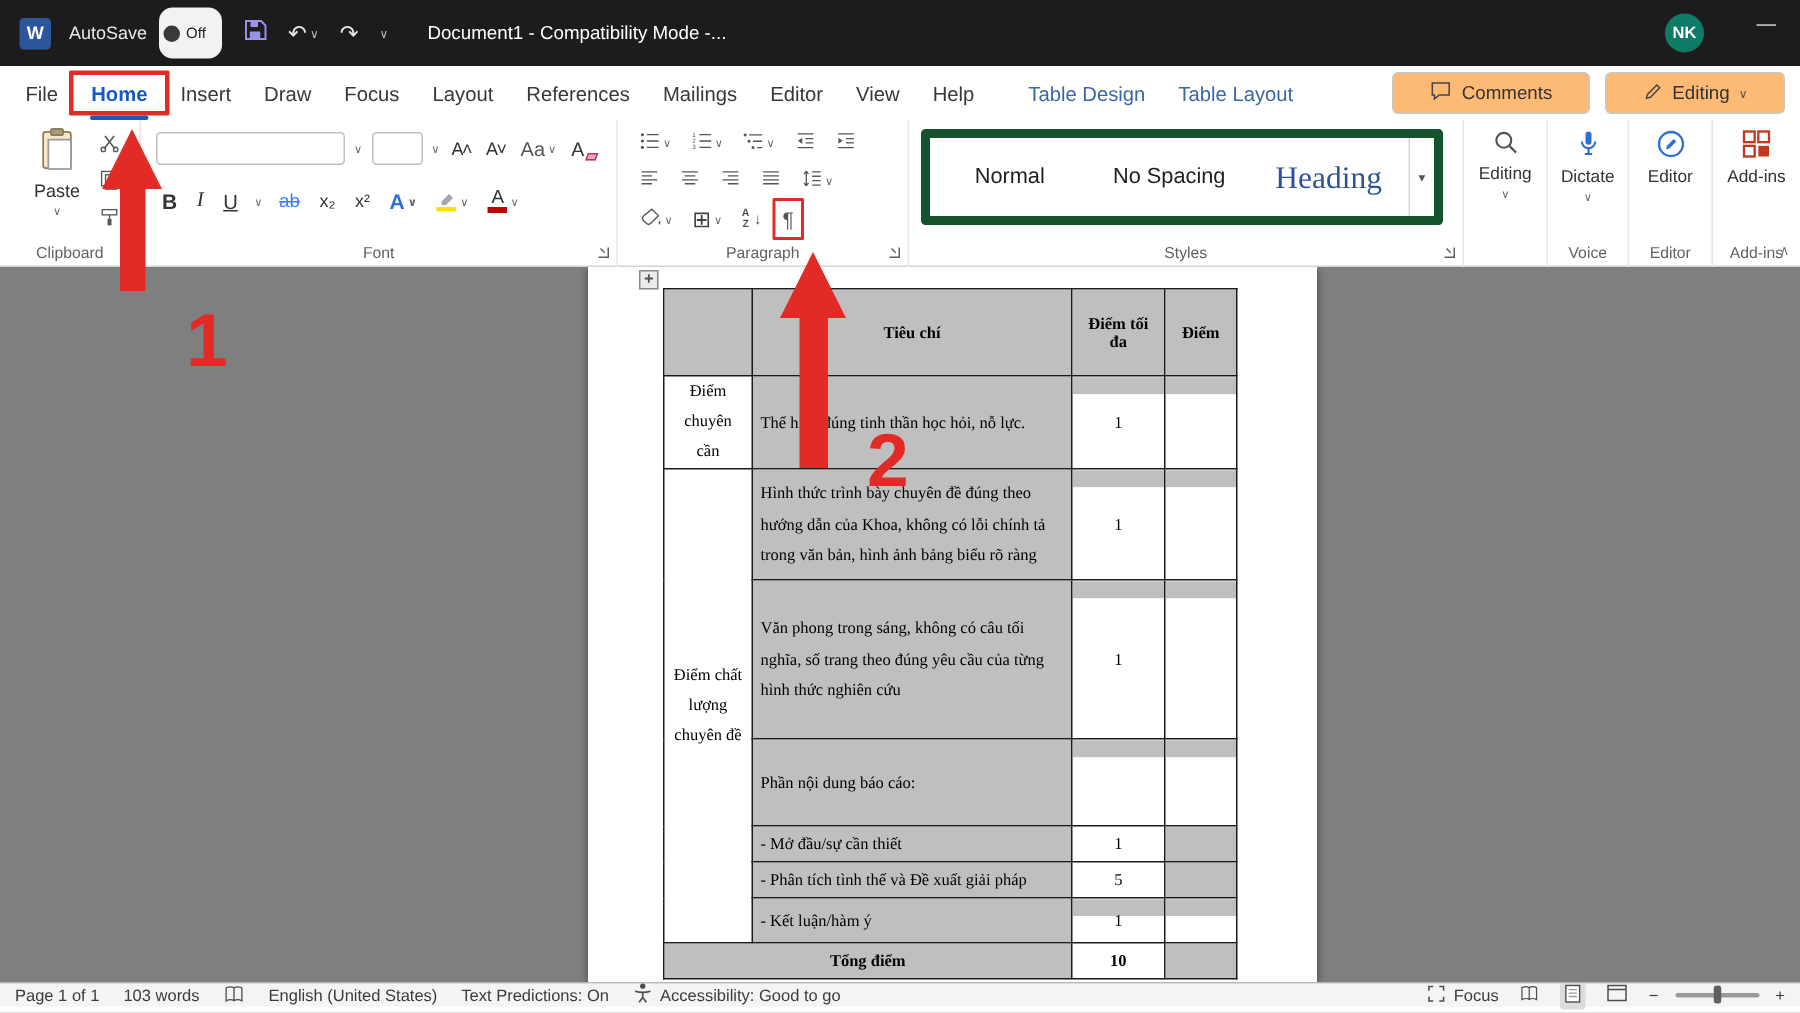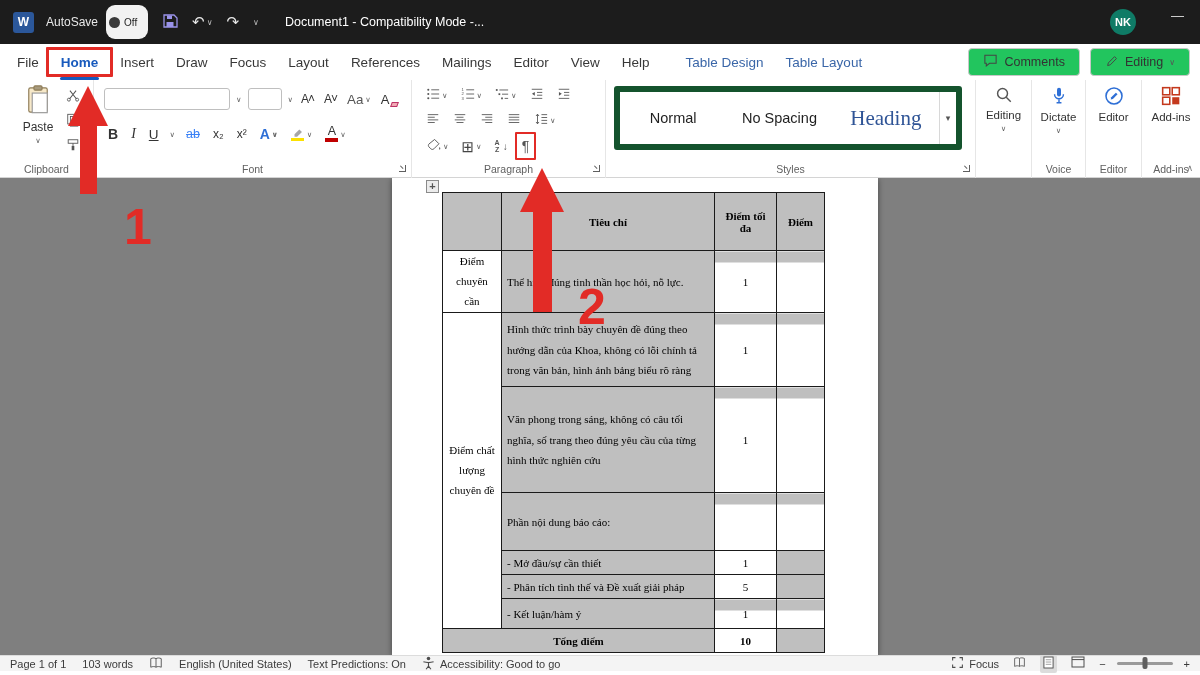--- a/index.html
+++ b/index.html
@@ -25,21 +25,21 @@
   .minbtn { position:absolute; right:16px; top:8px; color:#e0e0e0; font-size:13px; }
 
   
   .tabrow { height:36px; background:#fff; display:flex; align-items:stretch; padding-left:6px; position:relative; }
   .tab { position:relative; padding:0 11px; font-size:13.5px; color:#383838; display:flex; align-items:center; }
   .tab.active { color:#185abd; font-weight:600; }
   .tab.active::after { content:""; position:absolute; left:10px; right:10px; bottom:0; height:3px; background:#185abd; border-radius:2px; }
   .tab.ctx { color:#3a66a8; }
   .tab.gapL { margin-left:14px; }
   .tr-right { position:absolute; right:10px; top:4px; display:flex; gap:10px; }
-  .pill { border:1px solid #c8c8c8; border-radius:4px; padding:4px 14px; font-size:12.5px; color:#333; display:inline-flex; align-items:center; gap:6px; background:#22c55e; }
+  .pill { border:1px solid #c8c8c8; border-radius:4px; padding:4px 24px; font-size:12.5px; color:#333; display:inline-flex; align-items:center; gap:6px; background:#fdba74; }
   .pill .mini { font-size:8px; color:#555; }
 
   
   .ribbon { position:relative; height:98px; background:#fff; border-bottom:1px solid #d4d4d4; font-size:12px; color:#444; }
   .group { position:absolute; top:0; height:98px; border-right:1px solid #e6e6e6; }
   .grouplabel { position:absolute; bottom:3px; left:0; right:0; text-align:center; font-size:10.5px; color:#616161; }
   .launcher { position:absolute; right:5px; bottom:6px; width:7px; height:7px; border-right:1.4px solid #5f5f5f; border-bottom:1.4px solid #5f5f5f; }
   .launcher::after { content:""; position:absolute; right:2px; bottom:2px; width:4px; height:1.4px; background:#5f5f5f; transform:rotate(45deg); transform-origin:right; }
   .ibtn { display:inline-flex; align-items:center; justify-content:center; gap:2px; padding:1px 2px; border-radius:2px; color:#555; }
   .chev { font-size:7.5px; color:#666; }

